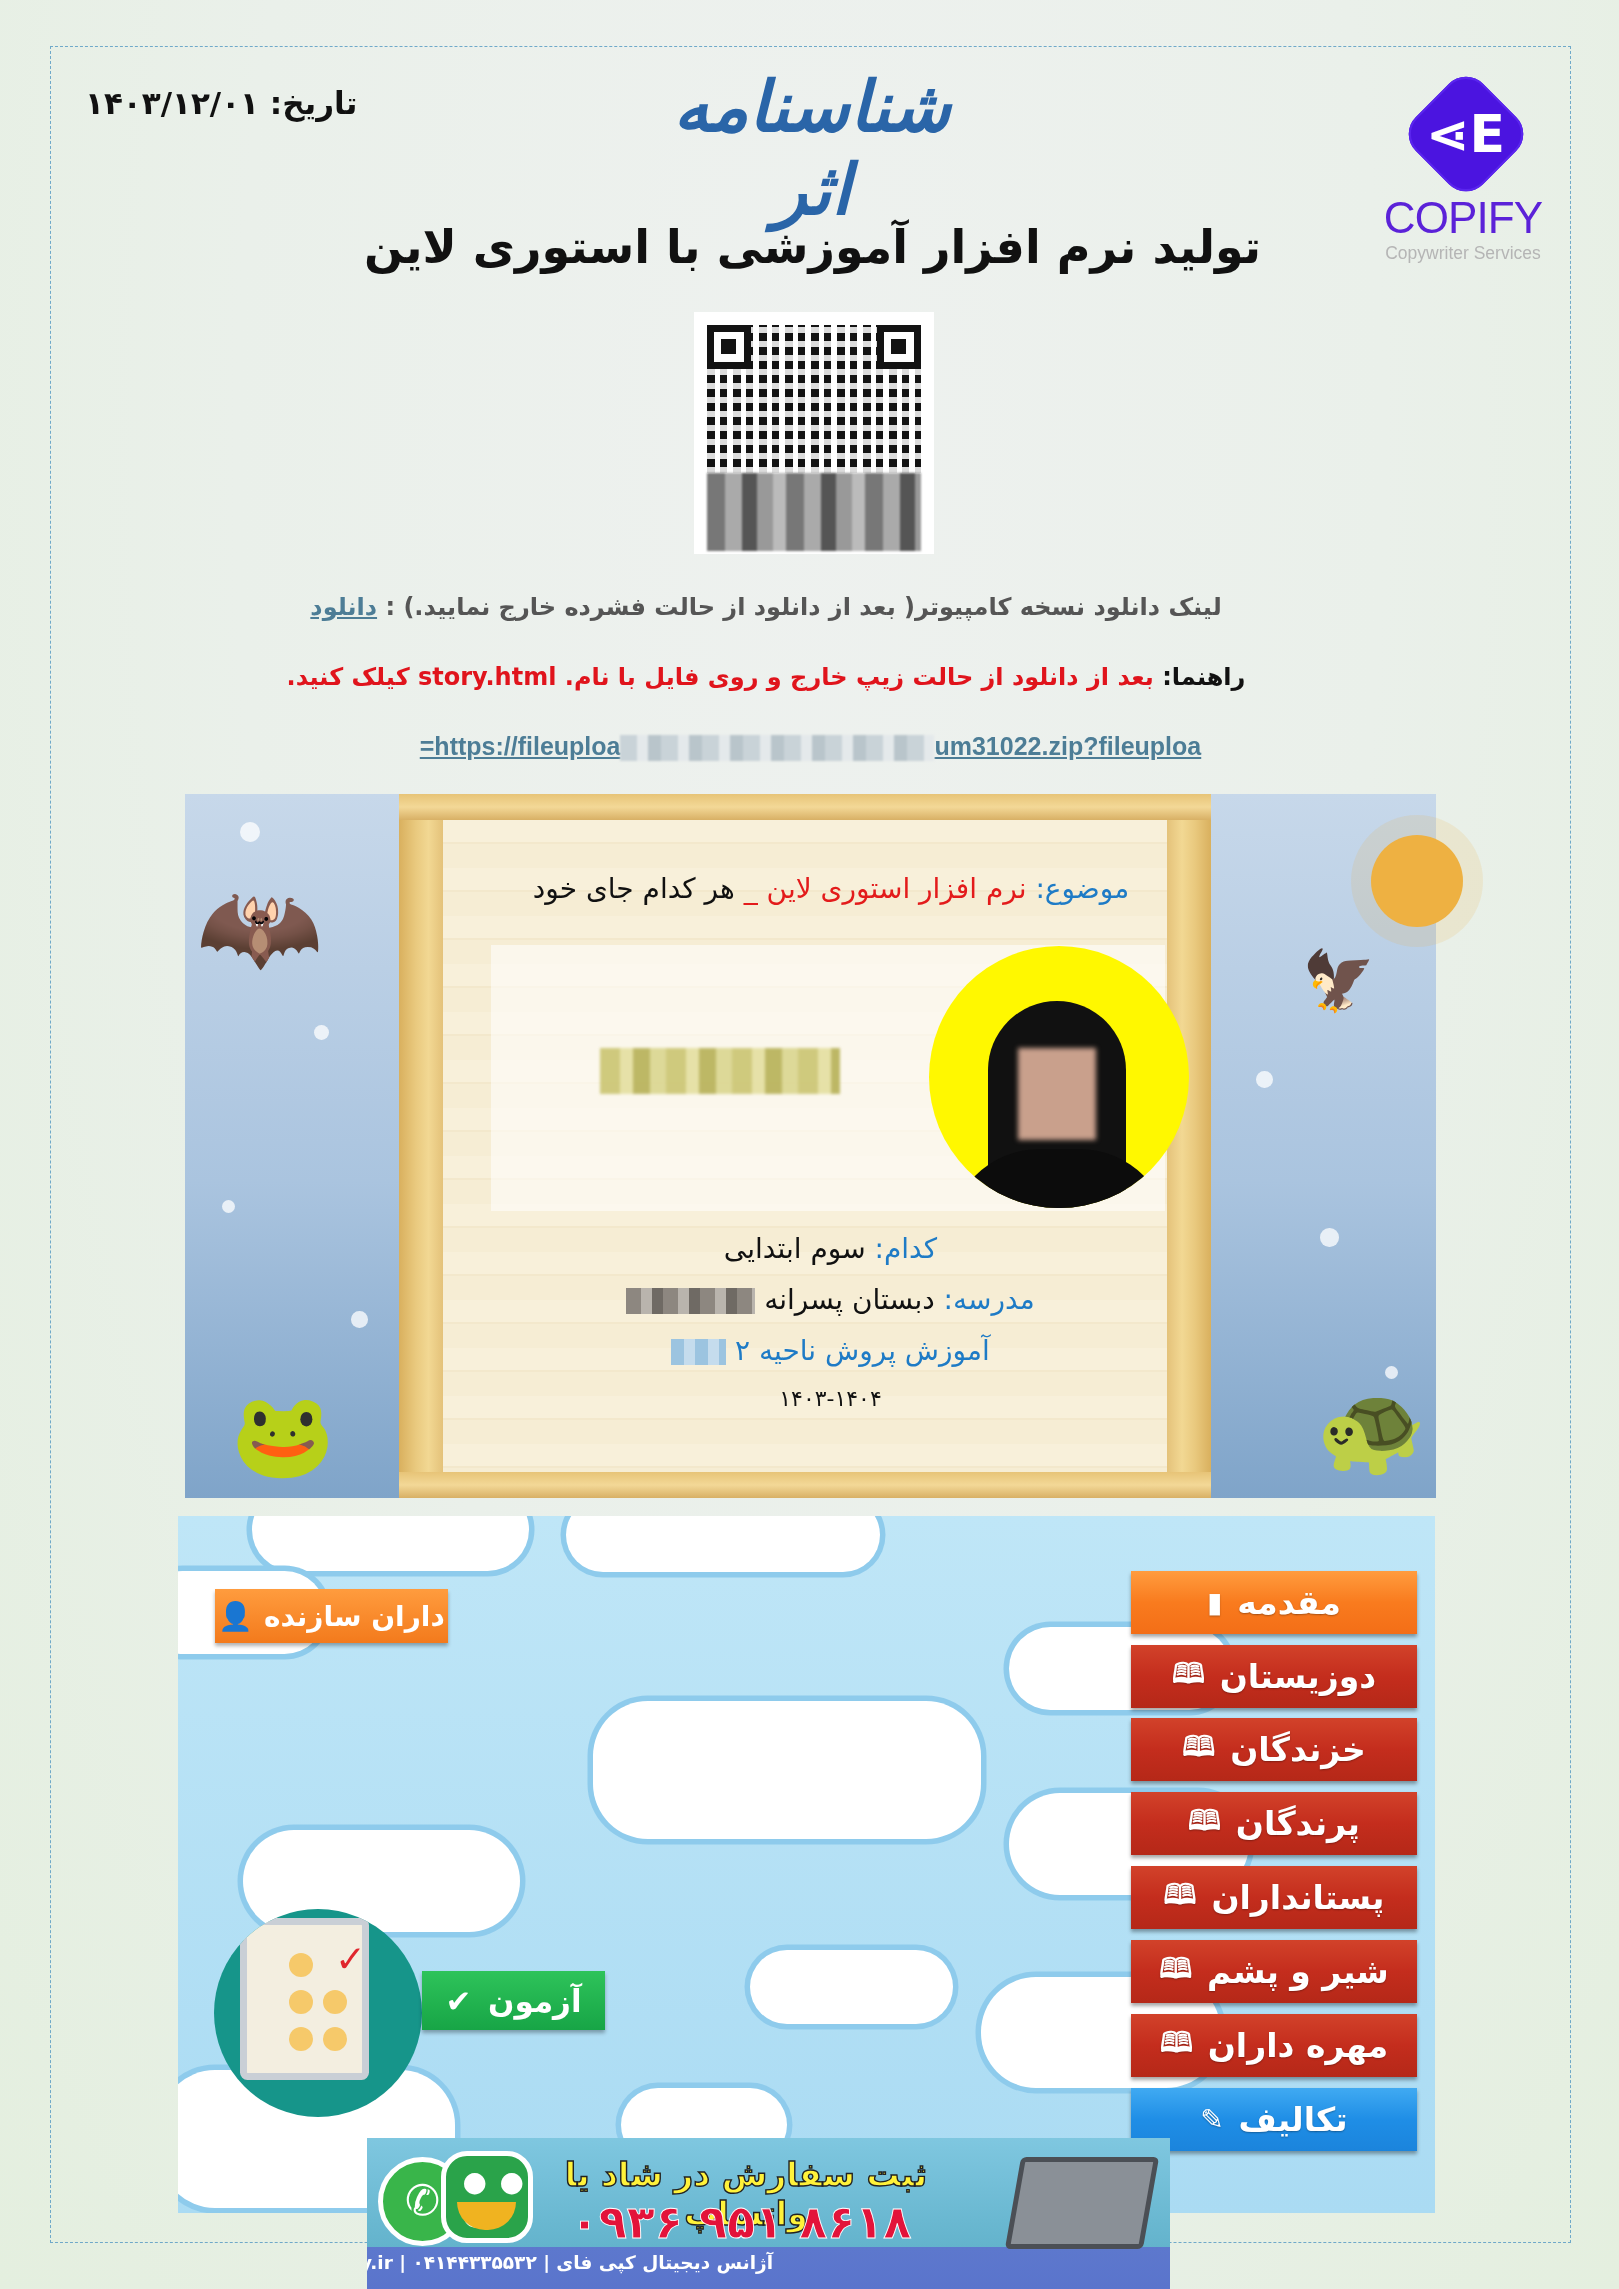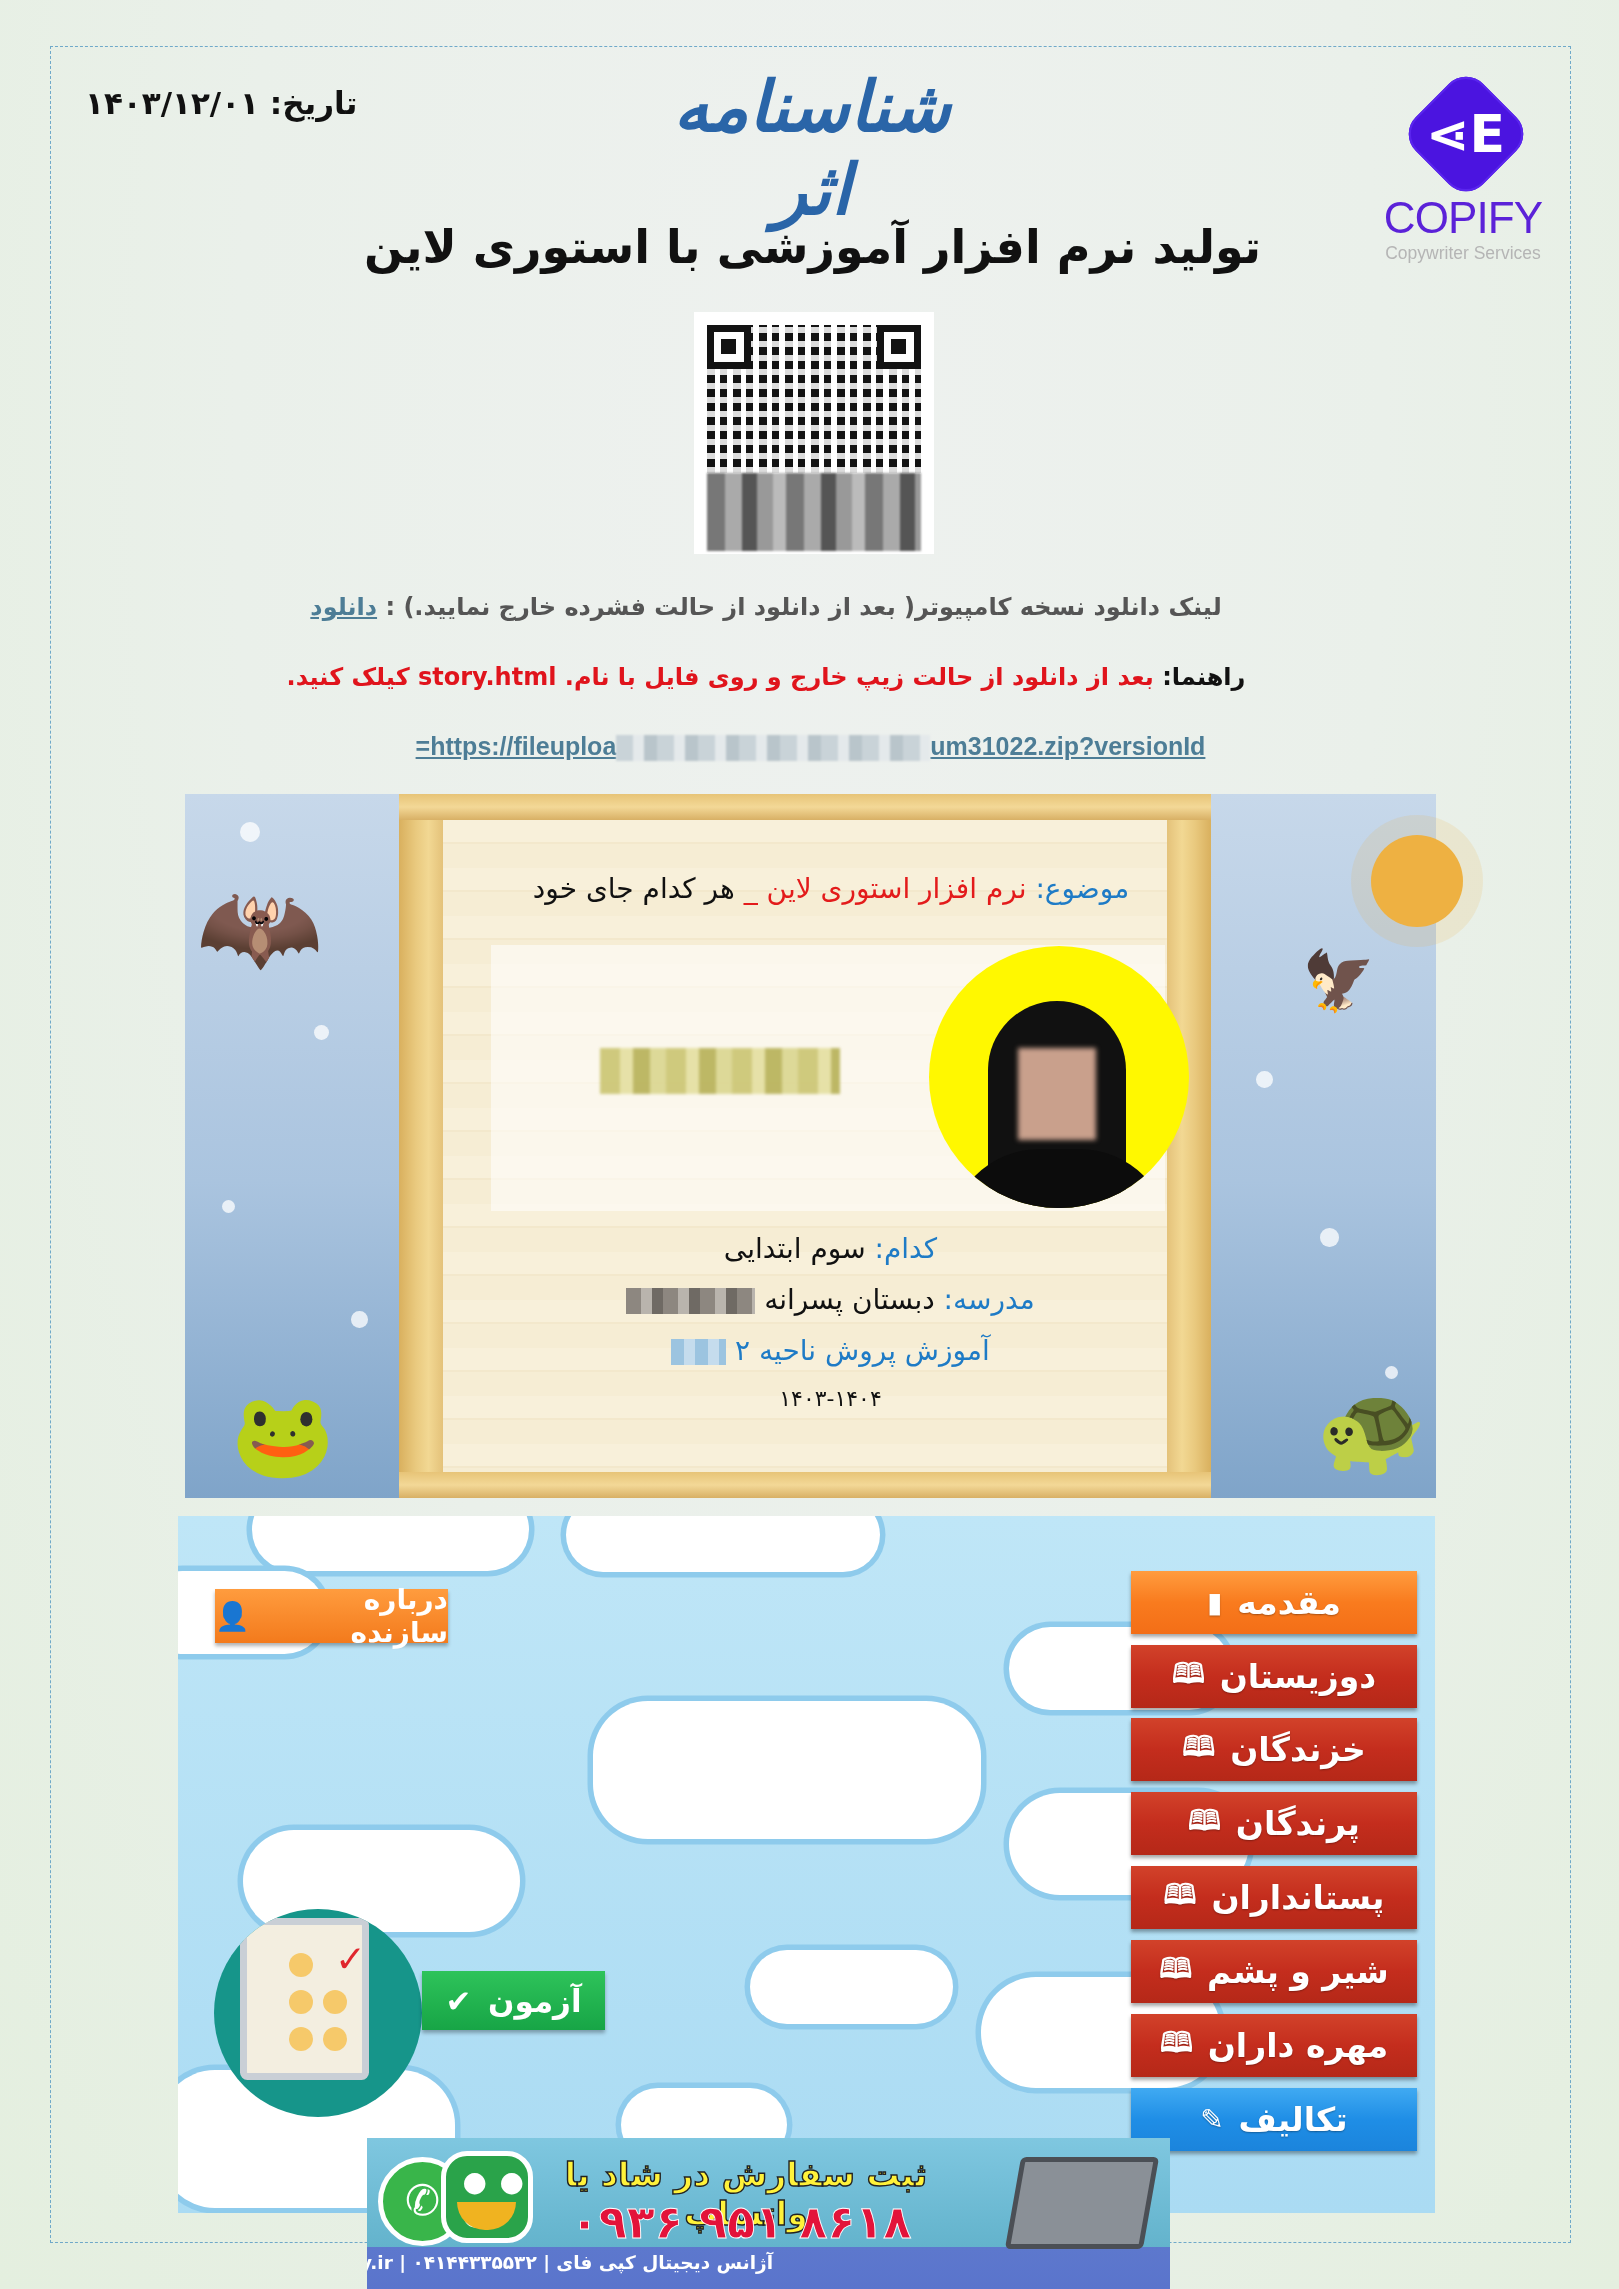--- a/index.html
+++ b/index.html
@@ -205,21 +205,21 @@
   <span>لینک دانلود نسخه کامپیوتر( بعد از دانلود از حالت فشرده خارج نمایید.) :</span>
   <a class="dl-link">دانلود</a>
 </div>
 
 <div class="abs guide-line">
   <span class="guide-label">راهنما:</span>
   <span class="guide-text">بعد از دانلود از حالت زیپ خارج و روی فایل با نام. story.html کیلک کنید.</span>
 </div>
 
 <div class="abs url-line">
-  <span>=https://fileuploa</span><span class="url-blur"></span><span>um31022.zip?versionId</span>
+  <span>=https://fileuploa</span><span class="url-blur"></span><span>um31022.zip?fileuploa</span>
 </div>
 
 <div class="abs cert">
   <div class="dot" style="left:55px;top:28px;width:20px;height:20px;"></div>
   <div class="dot" style="left:129px;top:231px;width:14.8px;height:14.8px;"></div>
   <div class="dot" style="left:37px;top:406px;width:13px;height:13px;"></div>
   <div class="dot" style="left:166px;top:517px;width:16.6px;height:16.6px;"></div>
   <div class="dot" style="left:1071px;top:277px;width:16.6px;height:16.6px;"></div>
   <div class="dot" style="left:1135px;top:434px;width:18.5px;height:18.5px;"></div>
   <div class="dot" style="left:1200px;top:572px;width:13px;height:13px;"></div>
@@ -271,21 +271,21 @@
   <div class="cloud" style="left:831px;top:111px;width:222px;height:83px;"></div>
   <div class="cloud" style="left:65px;top:314px;width:277px;height:102px;"></div>
   <div class="cloud" style="left:831px;top:277px;width:240px;height:102px;"></div>
   <div class="cloud" style="left:572px;top:434px;width:203px;height:74px;"></div>
   <div class="cloud" style="left:803px;top:461px;width:240px;height:111px;"></div>
   <div class="cloud" style="left:-18.5px;top:554px;width:295px;height:138px;"></div>
   <div class="cloud" style="left:443px;top:572px;width:166px;height:74px;"></div>
 </div>
 
 <div class="about-btn">
-  <span>درباره سازنده</span>
+  <span>داران سازنده</span>
   <span>👤</span>
 </div>
 
 <div class="abs exam-circle">
   <div class="exam-tablet">
     <div class="exam-dot" style="left:42px;top:28px;"></div>
     <div class="exam-dot" style="left:42px;top:65px;"></div>
     <div class="exam-dot" style="left:76px;top:65px;"></div>
     <div class="exam-dot" style="left:42px;top:102px;"></div>
     <div class="exam-dot" style="left:76px;top:102px;"></div>

